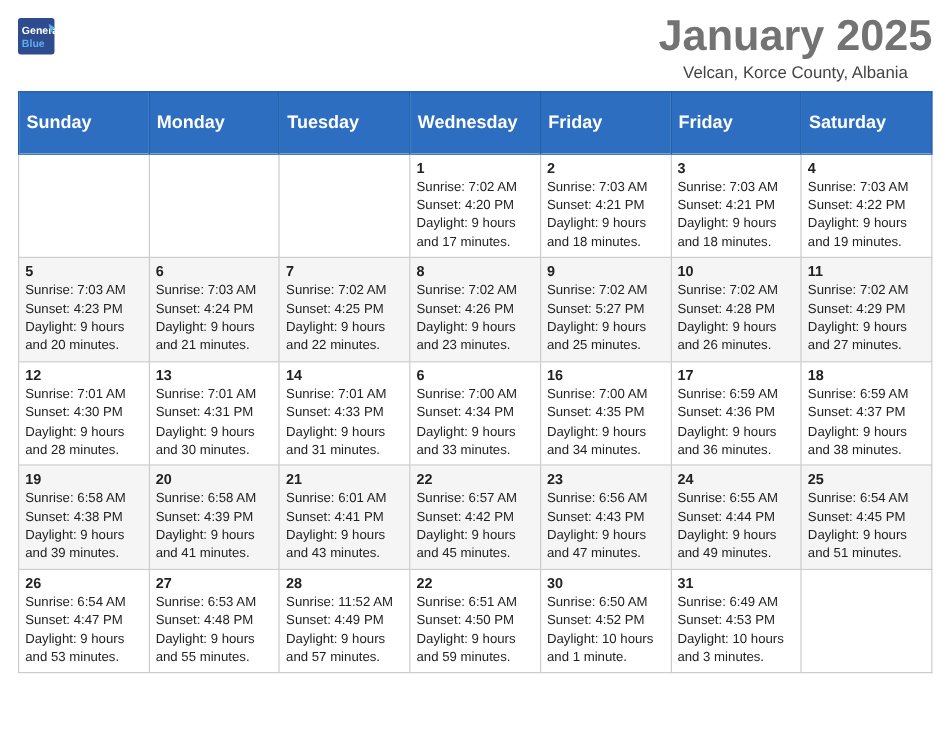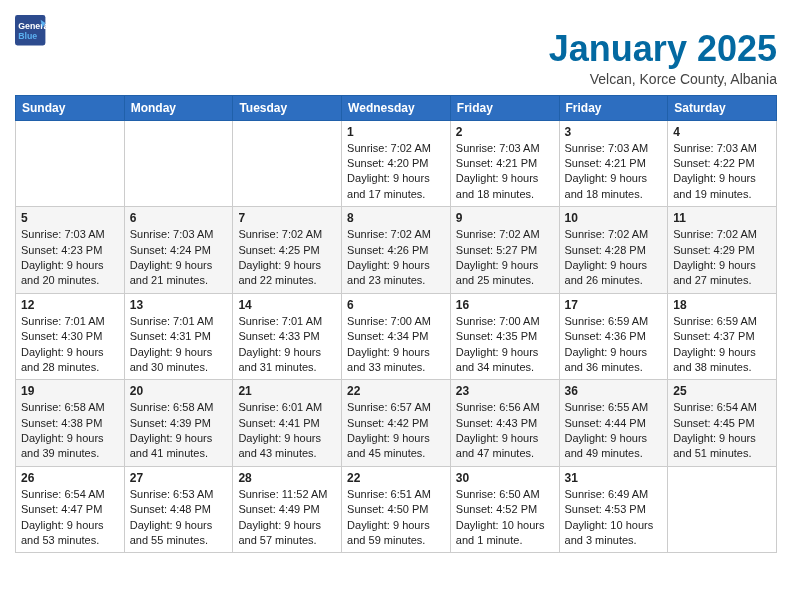--- a/index.html
+++ b/index.html
@@ -29,40 +29,40 @@
       width: 32px;
       height: 32px;
       margin-right: 3px;
     }
     .title-block {
       text-align: right;
     }
     .month-title {
       font-size: 36px;
       font-weight: bold;
-      color: #0369a1;
+      color: #737373;
       line-height: 1.1;
-      margin-top: 19px;
     }
     .subtitle {
       font-size: 14px;
       color: #444;
       margin-top: 2px;
+      text-align: center;
     }
     .calendar {
       width: 100%;
       border-collapse: collapse;
       border: 1px solid #ccc;
     }
     .calendar th {
       background: #2d6ec0;
       color: #fff;
-      font-size: 12px;
+      font-size: 15px;
       font-weight: bold;
-      padding: 5px 6px;
+      padding: 17px 6px;
       text-align: left;
       border: 1px solid #2060aa;
     }
     .calendar td {
       border: 1px solid #ccc;
       vertical-align: top;
       padding: 4px 5px;
       width: 108px;
       min-height: 80px;
       background: #fff;
@@ -261,21 +261,21 @@
 Sunset: 4:42 PM
 Daylight: 9 hours and 45 minutes.</div>
           </td>
           <td>
             <div class="day-num">23</div>
             <div class="day-info">Sunrise: 6:56 AM
 Sunset: 4:43 PM
 Daylight: 9 hours and 47 minutes.</div>
           </td>
           <td>
-            <div class="day-num">36</div>
+            <div class="day-num">24</div>
             <div class="day-info">Sunrise: 6:55 AM
 Sunset: 4:44 PM
 Daylight: 9 hours and 49 minutes.</div>
           </td>
           <td>
             <div class="day-num">25</div>
             <div class="day-info">Sunrise: 6:54 AM
 Sunset: 4:45 PM
 Daylight: 9 hours and 51 minutes.</div>
           </td>

